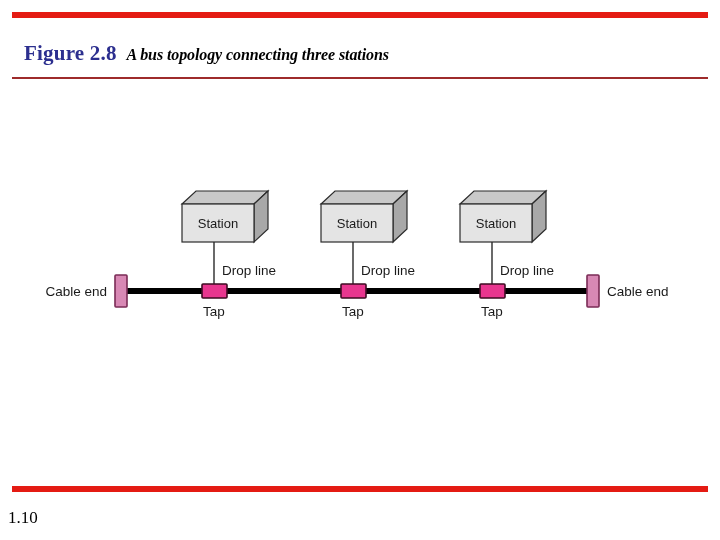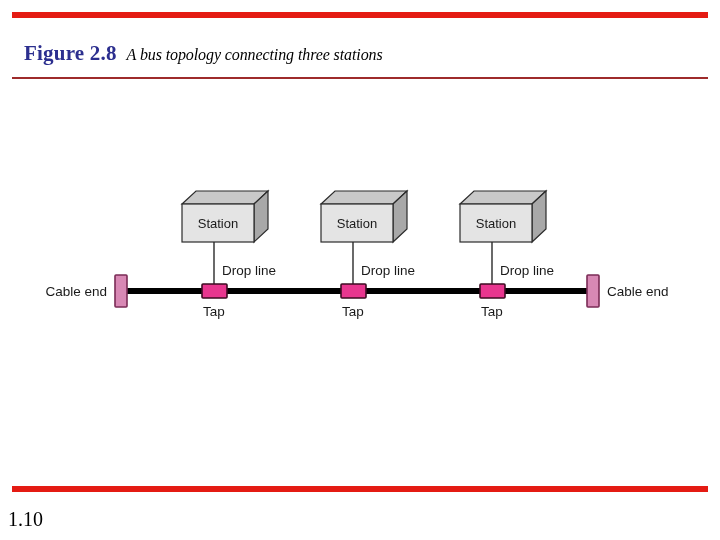--- a/index.html
+++ b/index.html
@@ -50,36 +50,36 @@
   }
   .title-figure {
     font-family: "Liberation Serif", serif;
     font-weight: bold;
     font-size: 21px;
     color: #2c2f8f;
     letter-spacing: 0.2px;
   }
   .title-caption {
     font-family: "Liberation Serif", serif;
-    font-weight: normal;
+    font-weight: bold;
     font-style: italic;
     font-size: 16px;
     color: #000000;
     margin-left: 10px;
     letter-spacing: -0.1px;
     margin-top: 16px;
   }
 
   
   .page-number {
     position: absolute;
     left: 8px;
     top: 508px;
     font-family: "Liberation Serif", serif;
-    font-size: 20px;
+    font-size: 17px;
     color: #000000;
   }
 
   
   .figure-area {
     position: absolute;
     left: 0;
     top: 150px;
     width: 720px;
     height: 200px;

